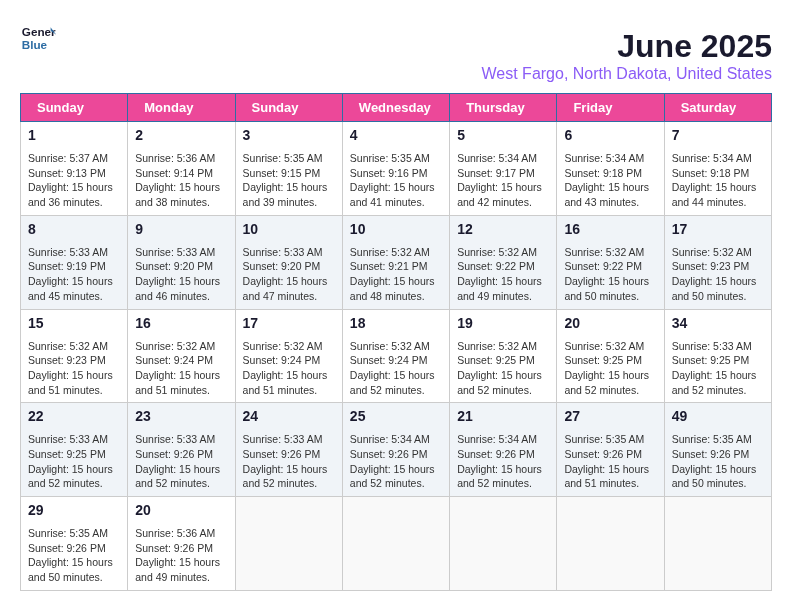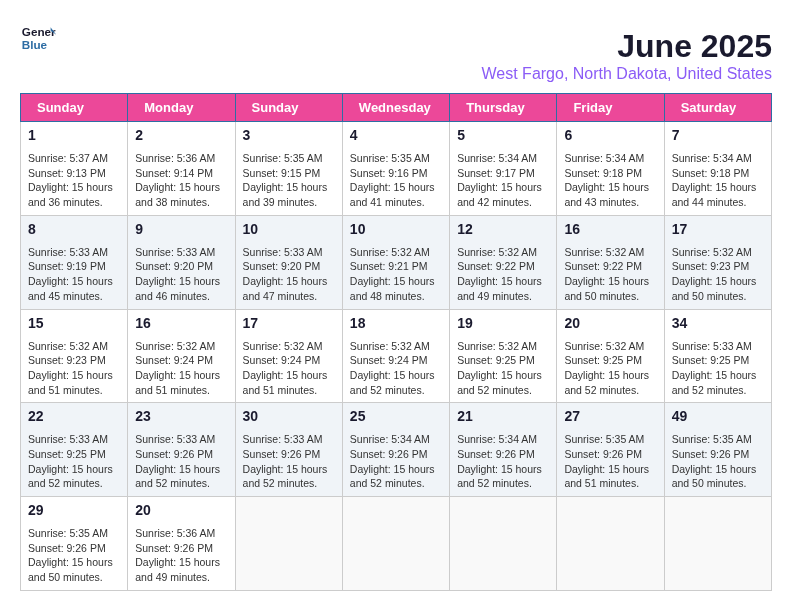--- a/index.html
+++ b/index.html
@@ -206,21 +206,21 @@
       <tr class="week-row">
         <td>
           <div class="day-num">22</div>
           <div class="day-info">Sunrise: 5:33 AM<br>Sunset: 9:25 PM<br>Daylight: 15 hours and 52 minutes.</div>
         </td>
         <td>
           <div class="day-num">23</div>
           <div class="day-info">Sunrise: 5:33 AM<br>Sunset: 9:26 PM<br>Daylight: 15 hours and 52 minutes.</div>
         </td>
         <td>
-          <div class="day-num">30</div>
+          <div class="day-num">24</div>
           <div class="day-info">Sunrise: 5:33 AM<br>Sunset: 9:26 PM<br>Daylight: 15 hours and 52 minutes.</div>
         </td>
         <td>
           <div class="day-num">25</div>
           <div class="day-info">Sunrise: 5:34 AM<br>Sunset: 9:26 PM<br>Daylight: 15 hours and 52 minutes.</div>
         </td>
         <td>
           <div class="day-num">21</div>
           <div class="day-info">Sunrise: 5:34 AM<br>Sunset: 9:26 PM<br>Daylight: 15 hours and 52 minutes.</div>
         </td>

